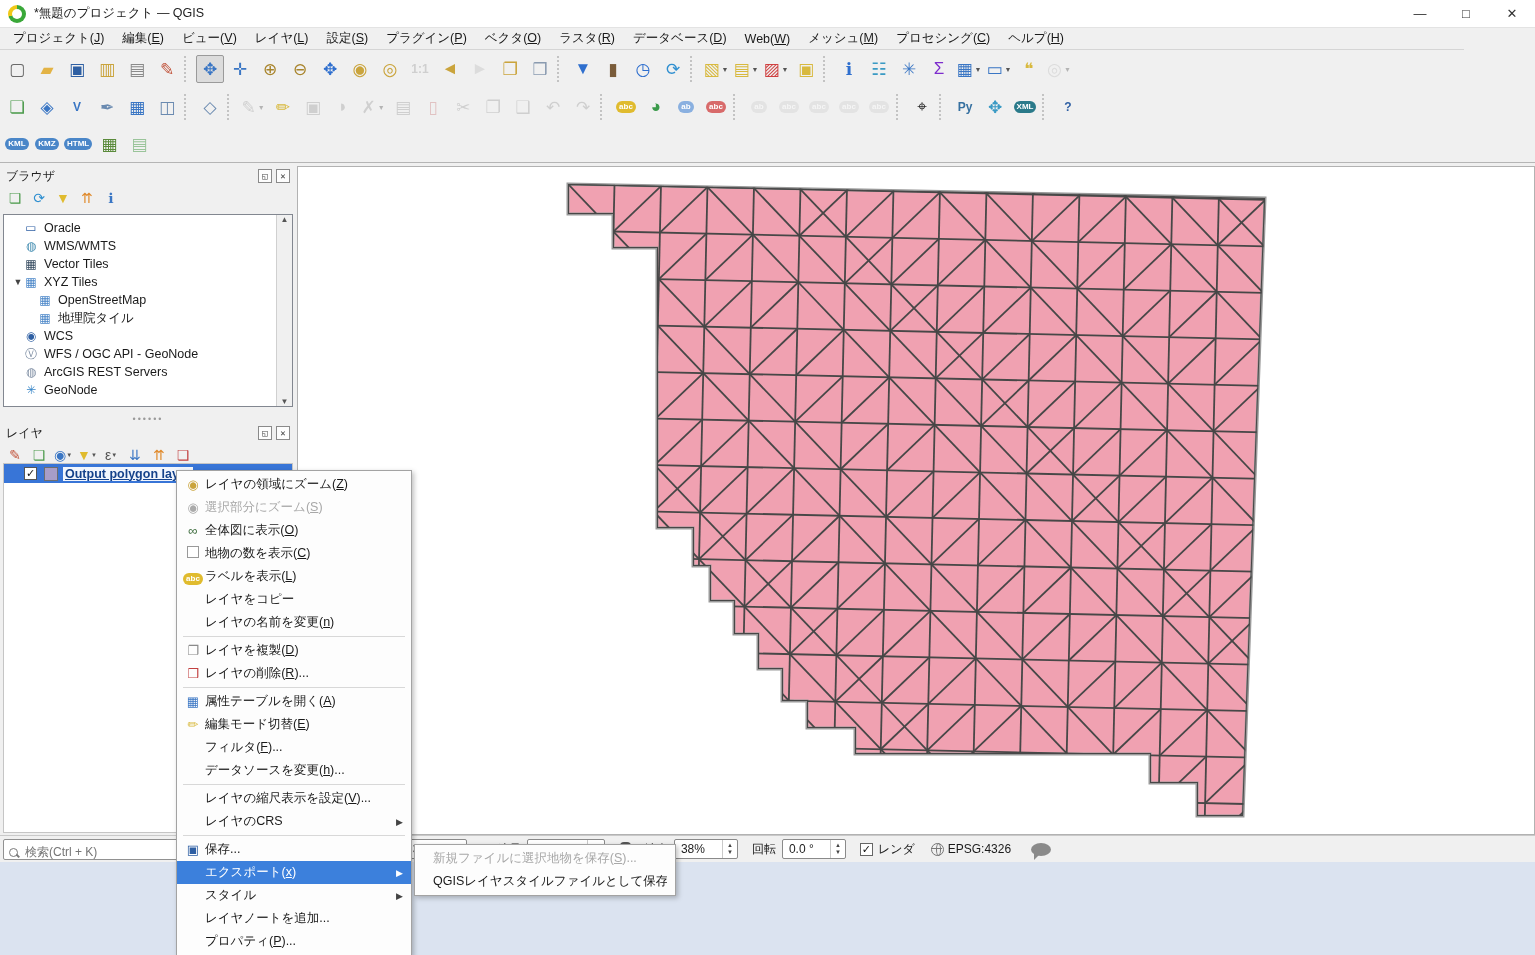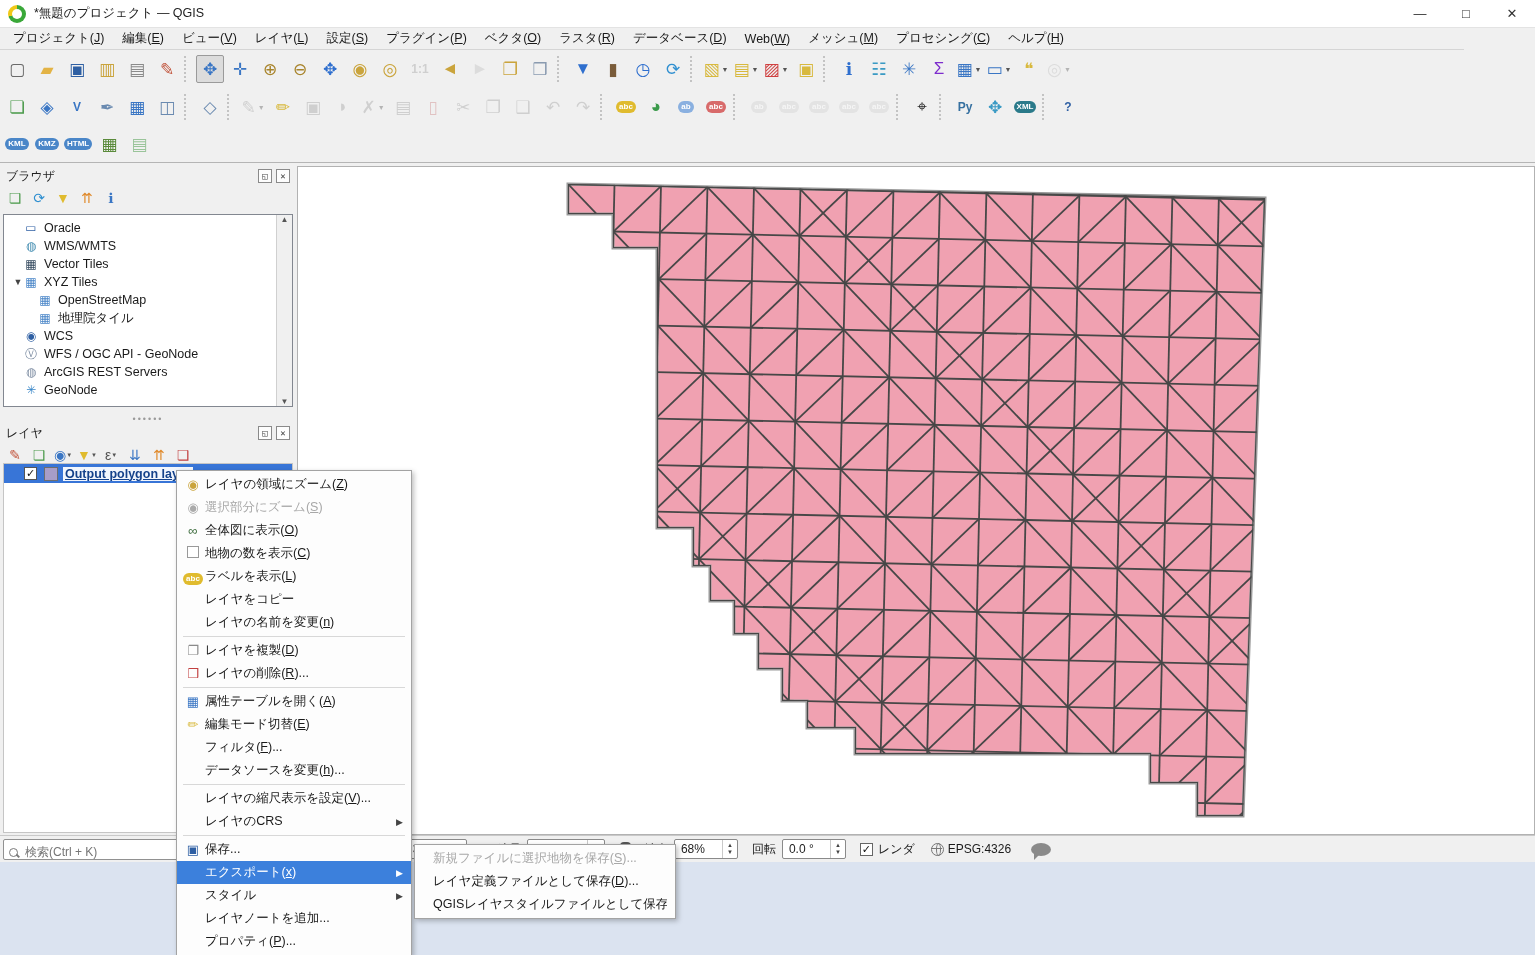--- a/index.html
+++ b/index.html
@@ -920,21 +920,21 @@
   </div>
   <span style="margin-left:8px;font-size:14px;color:#444">⌗</span>
   <span class="sb-label">縮尺</span>
   <div class="sb-box sb-combo">
     <span>1:339</span>
     <span class="combo-arrow">▼</span>
   </div>
   <span class="lock-icon"></span>
   <span class="sb-label">拡大</span>
   <div class="sb-box spin" style="width:64px">
-    <span style="flex:1">68%</span>
+    <span style="flex:1">38%</span>
     <span class="spin-arrows">
         <span>▲</span>
         <span>▼</span>
       </span>
   </div>
   <span class="sb-label">回転</span>
   <div class="sb-box spin" style="width:64px">
     <span style="flex:1">0.0 °</span>
     <span class="spin-arrows">
         <span>▲</span>
@@ -1038,19 +1038,15 @@
       <span class="mlabel">プロパティ(<u>P</u>)...</span>
     </div>
   </div>
 <div id="export-submenu" class="ctx-menu">
     <div class="mi dis">
       <span style="width:14px;flex:none"></span>
       <span class="mlabel">新規ファイルに選択地物を保存(<u>S</u>)...</span>
     </div>
     <div class="mi">
       <span style="width:14px;flex:none"></span>
-      <span class="mlabel">レイヤ定義ファイルとして保存(<u>D</u>)...</span>
-    </div>
-    <div class="mi">
-      <span style="width:14px;flex:none"></span>
       <span class="mlabel">QGISレイヤスタイルファイルとして保存()...</span>
     </div>
   </div>
 
 </body></html>

